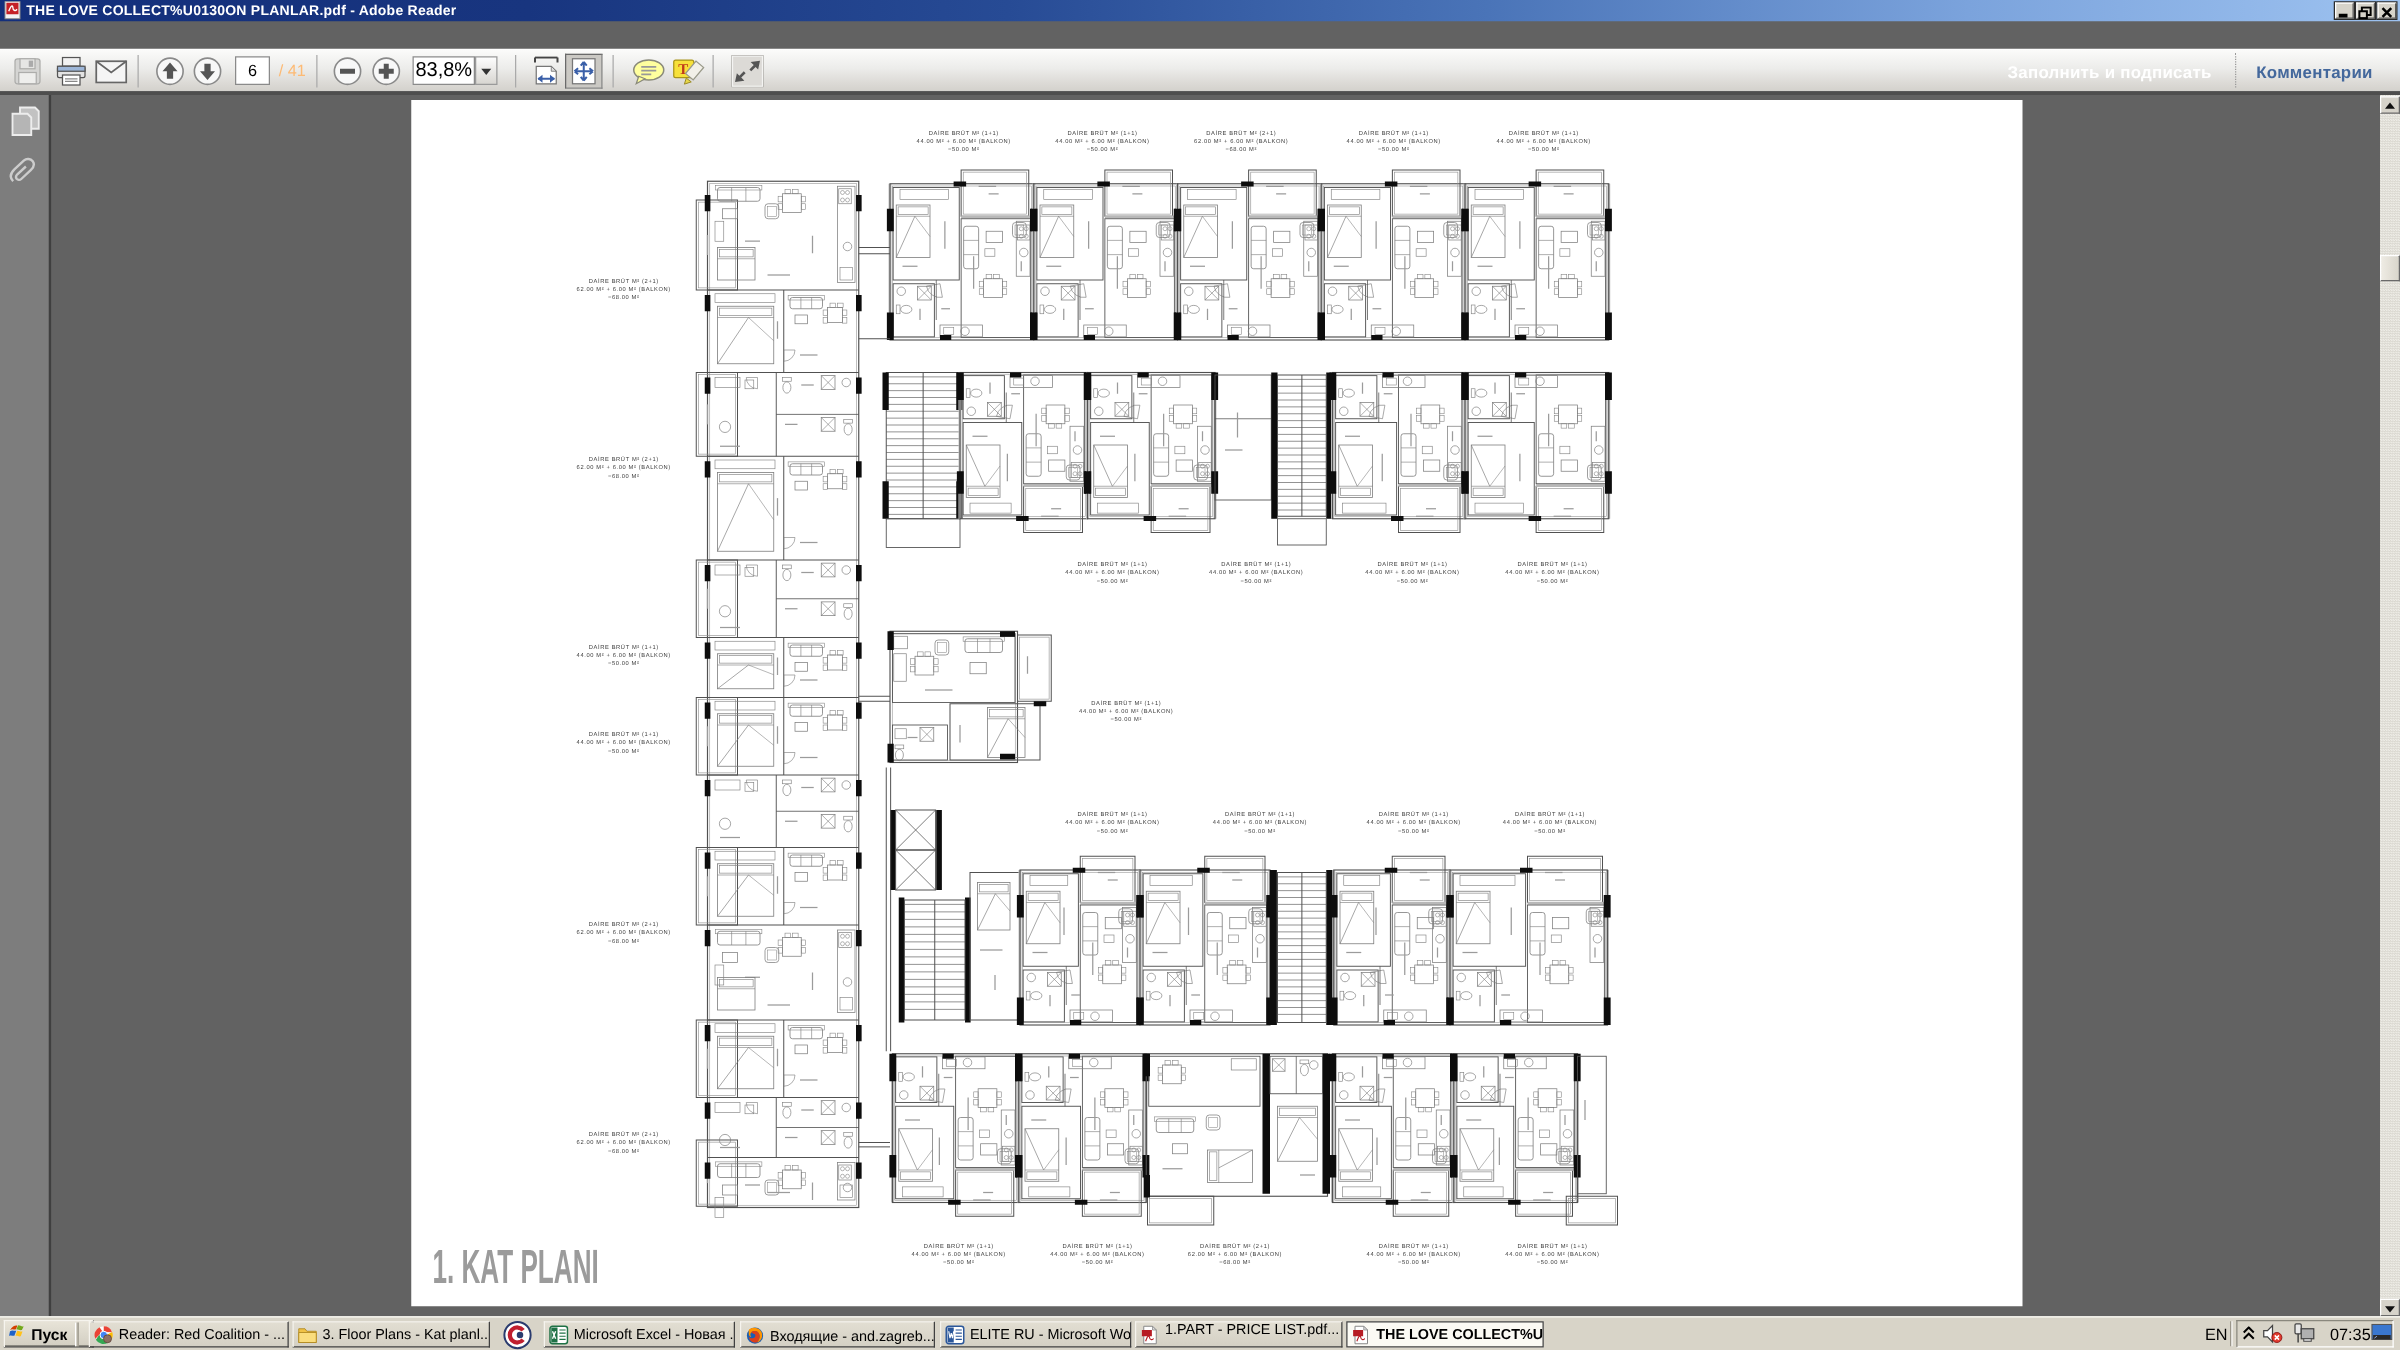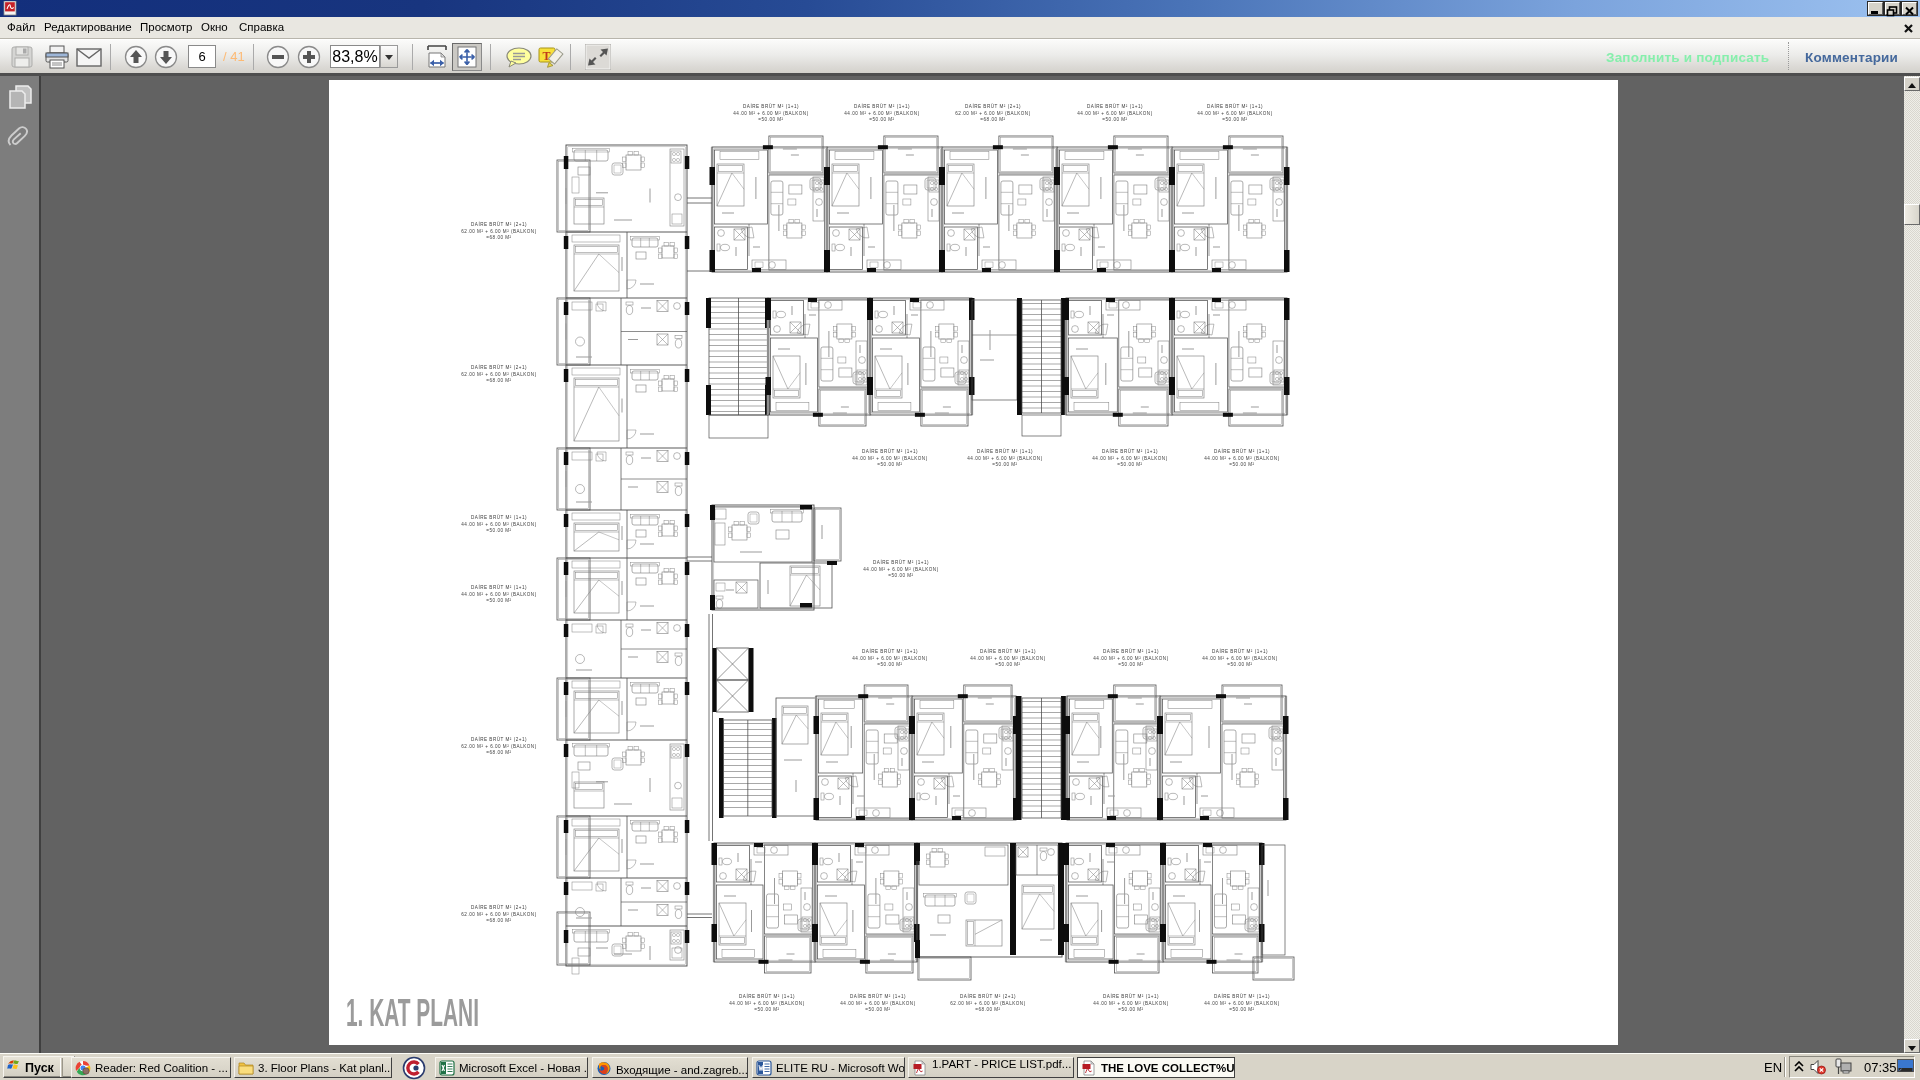--- a/index.html
+++ b/index.html
@@ -13,47 +13,37 @@
 <div class="abs" style="left:0;top:0;width:1920px;height:1080px;background:#626262;">
 
 <div class="abs" style="left:0;top:0;width:1920px;height:17px;background:linear-gradient(90deg,#132f7c 0%,#18357f 22%,#274b95 42%,#4a74b8 62%,#7ba3dc 82%,#9dc2f0 100%);"></div>
 
 <svg class="abs" style="left:3px;top:1px;" width="15" height="15" viewBox="0 0 15 15">
  <rect x="1" y="0" width="12" height="14" fill="#f4f4f4" stroke="#8a8a8a" stroke-width="0.8"></rect>
  <rect x="2.1" y="1.2" width="9.7" height="9.2" fill="#c52127"></rect>
  <path d="M4 8 C5 5.5 5.7 3.6 6.8 3.8 C7.8 4 6.6 6.6 8.4 7.2 C9.9 7.7 10.6 6.9 10.2 6.2" stroke="#fff" stroke-width="1.1" fill="none"></path>
 </svg>
 
+<div class="abs" style="left:21px;top:1px;width:900px;height:15px;color:#fff;font-size:11.2px;font-weight:bold;line-height:16px;letter-spacing:0.2px;">THE LOVE COLLECT%U0130ON PLANLAR.pdf - Adobe Reader</div>
 
 <div class="abs" style="left:1868px;top:2px;width:15px;height:13px;background:#d6d3ca;border:1px solid #fff;border-right-color:#5a5a5a;border-bottom-color:#5a5a5a;box-shadow:0 0 0 1px #2a2a2a;">
   <div class="abs" style="left:2px;top:8px;width:7px;height:3px;background:#000;"></div>
 </div>
 <div class="abs" style="left:1885px;top:2px;width:15px;height:13px;background:#d6d3ca;border:1px solid #fff;border-right-color:#5a5a5a;border-bottom-color:#5a5a5a;box-shadow:0 0 0 1px #2a2a2a;">
   <svg width="13" height="11" viewBox="0 0 13 11">
         <rect x="3.5" y="1" width="7" height="6" fill="none" stroke="#000" stroke-width="1.6"></rect>
         <rect x="1.5" y="4" width="6" height="5.5" fill="#d6d3ca" stroke="#000" stroke-width="1.6"></rect>
       </svg>
 </div>
 <div class="abs" style="left:1902px;top:2px;width:15px;height:13px;background:#d6d3ca;border:1px solid #fff;border-right-color:#5a5a5a;border-bottom-color:#5a5a5a;box-shadow:0 0 0 1px #2a2a2a;">
   <svg width="13" height="11" viewBox="0 0 13 11">
         <path d="M3 1.5 L10 8.5 M10 1.5 L3 8.5" stroke="#000" stroke-width="2"></path>
       </svg>
 </div>
 
-<div class="abs" style="left:0;top:17px;width:1920px;height:22px;background:#e9e7e1;border-bottom:1px solid #b8b5ac;color:#000;font-size:11.5px;">
-  <span class="abs" style="left:7px;top:4px;">Файл</span>
-  <span class="abs" style="left:44px;top:4px;">Редактирование</span>
-  <span class="abs" style="left:140px;top:4px;">Просмотр</span>
-  <span class="abs" style="left:201px;top:4px;">Окно</span>
-  <span class="abs" style="left:239px;top:4px;">Справка</span>
-
-  <svg class="abs" style="left:1904px;top:7px;" width="9" height="9" viewBox="0 0 9 9">
-        <path d="M1 1 L8 8 M8 1 L1 8" stroke="#111" stroke-width="2.2"></path>
-      </svg>
-</div>
 
 <div class="abs" style="left:0;top:39px;width:1920px;height:34px;background:linear-gradient(180deg,#fbfbfa 0%,#ececea 45%,#dcdad6 80%,#d3d1cc 100%);border-top:1px solid #fff;"></div>
 <div class="abs" style="left:0;top:73px;width:1920px;height:3px;background:#4e4e4e;"></div>
 <svg class="abs" style="left:10px;top:45px" width="24" height="24" viewBox="0 0 24 24">
 <rect x="2" y="2" width="20" height="20" rx="2" fill="#d5d5d3" stroke="#adadab"></rect>
 <rect x="6" y="2" width="12" height="8" fill="#e6e6e4" stroke="#adadab"></rect>
 <rect x="13" y="3.5" width="3.5" height="5" fill="#aaa"></rect>
 <rect x="5" y="13" width="14" height="9" fill="#eeeeec" stroke="#adadab"></rect>
 </svg>
 <svg class="abs" style="left:44px;top:45px" width="26" height="24" viewBox="0 0 26 24">
@@ -119,21 +109,21 @@
 <path d="M11 16.5 l4 3 l-5.5 1.8 Z" fill="#e8d84a" stroke="#9a8a2a" stroke-width="0.8"></path>
 </svg>
 <div class="abs" style="left:570px;top:44px;width:1px;height:26px;background:#aaa"></div>
 <svg class="abs" style="left:585px;top:44px" width="26" height="26" viewBox="0 0 26 26">
 <rect x="0.5" y="0.5" width="25" height="25" fill="linear-gradient(#e8e8e6,#d2d0cc)" stroke="#a8a6a2"></rect>
 <rect x="1" y="1" width="24" height="24" fill="#dcdad6" stroke="#f4f4f2" stroke-width="1"></rect>
 <path d="M14.5 11.5 L18 8 L15.5 5.5 L23 4.5 L21.5 11.5 L19.5 9.5 L16 13 Z" fill="#555"></path>
 <path d="M11.5 14.5 L8 18 L10.5 20.5 L3 21.5 L4.5 14.5 L6.5 16.5 L10 13 Z" fill="#555"></path>
 </svg>
 
-<div class="abs" style="left:1606px;top:50px;width:200px;color:#86efac;font-size:13.5px;font-weight:bold;letter-spacing:0.2px;">Заполнить и подписать</div>
+<div class="abs" style="left:1606px;top:50px;width:200px;color:#ffffff;font-size:13.5px;font-weight:bold;letter-spacing:0.2px;">Заполнить и подписать</div>
 
 <div class="abs" style="left:1805px;top:50px;width:140px;color:#44689c;font-size:13.5px;font-weight:bold;letter-spacing:0.2px;">Комментарии</div>
 <div class="abs" style="left:1788px;top:42px;width:1px;height:28px;border-left:1px dotted #9a9a9a;"></div>
 
 <div class="abs" style="left:0;top:76px;width:1920px;height:977px;background:#626262;"></div>
 
 <div class="abs" style="left:0;top:76px;width:41px;height:977px;background:#7d7d7d;border-right:2px solid #3f3f3f;"></div>
 
 <svg class="abs" style="left:7px;top:84px;" width="26" height="26" viewBox="0 0 26 26">
   <path d="M9 2 h12 l3 3 v14 h-15 Z" fill="#c2c2c2" stroke="#ededed" stroke-width="1.5"></path>

